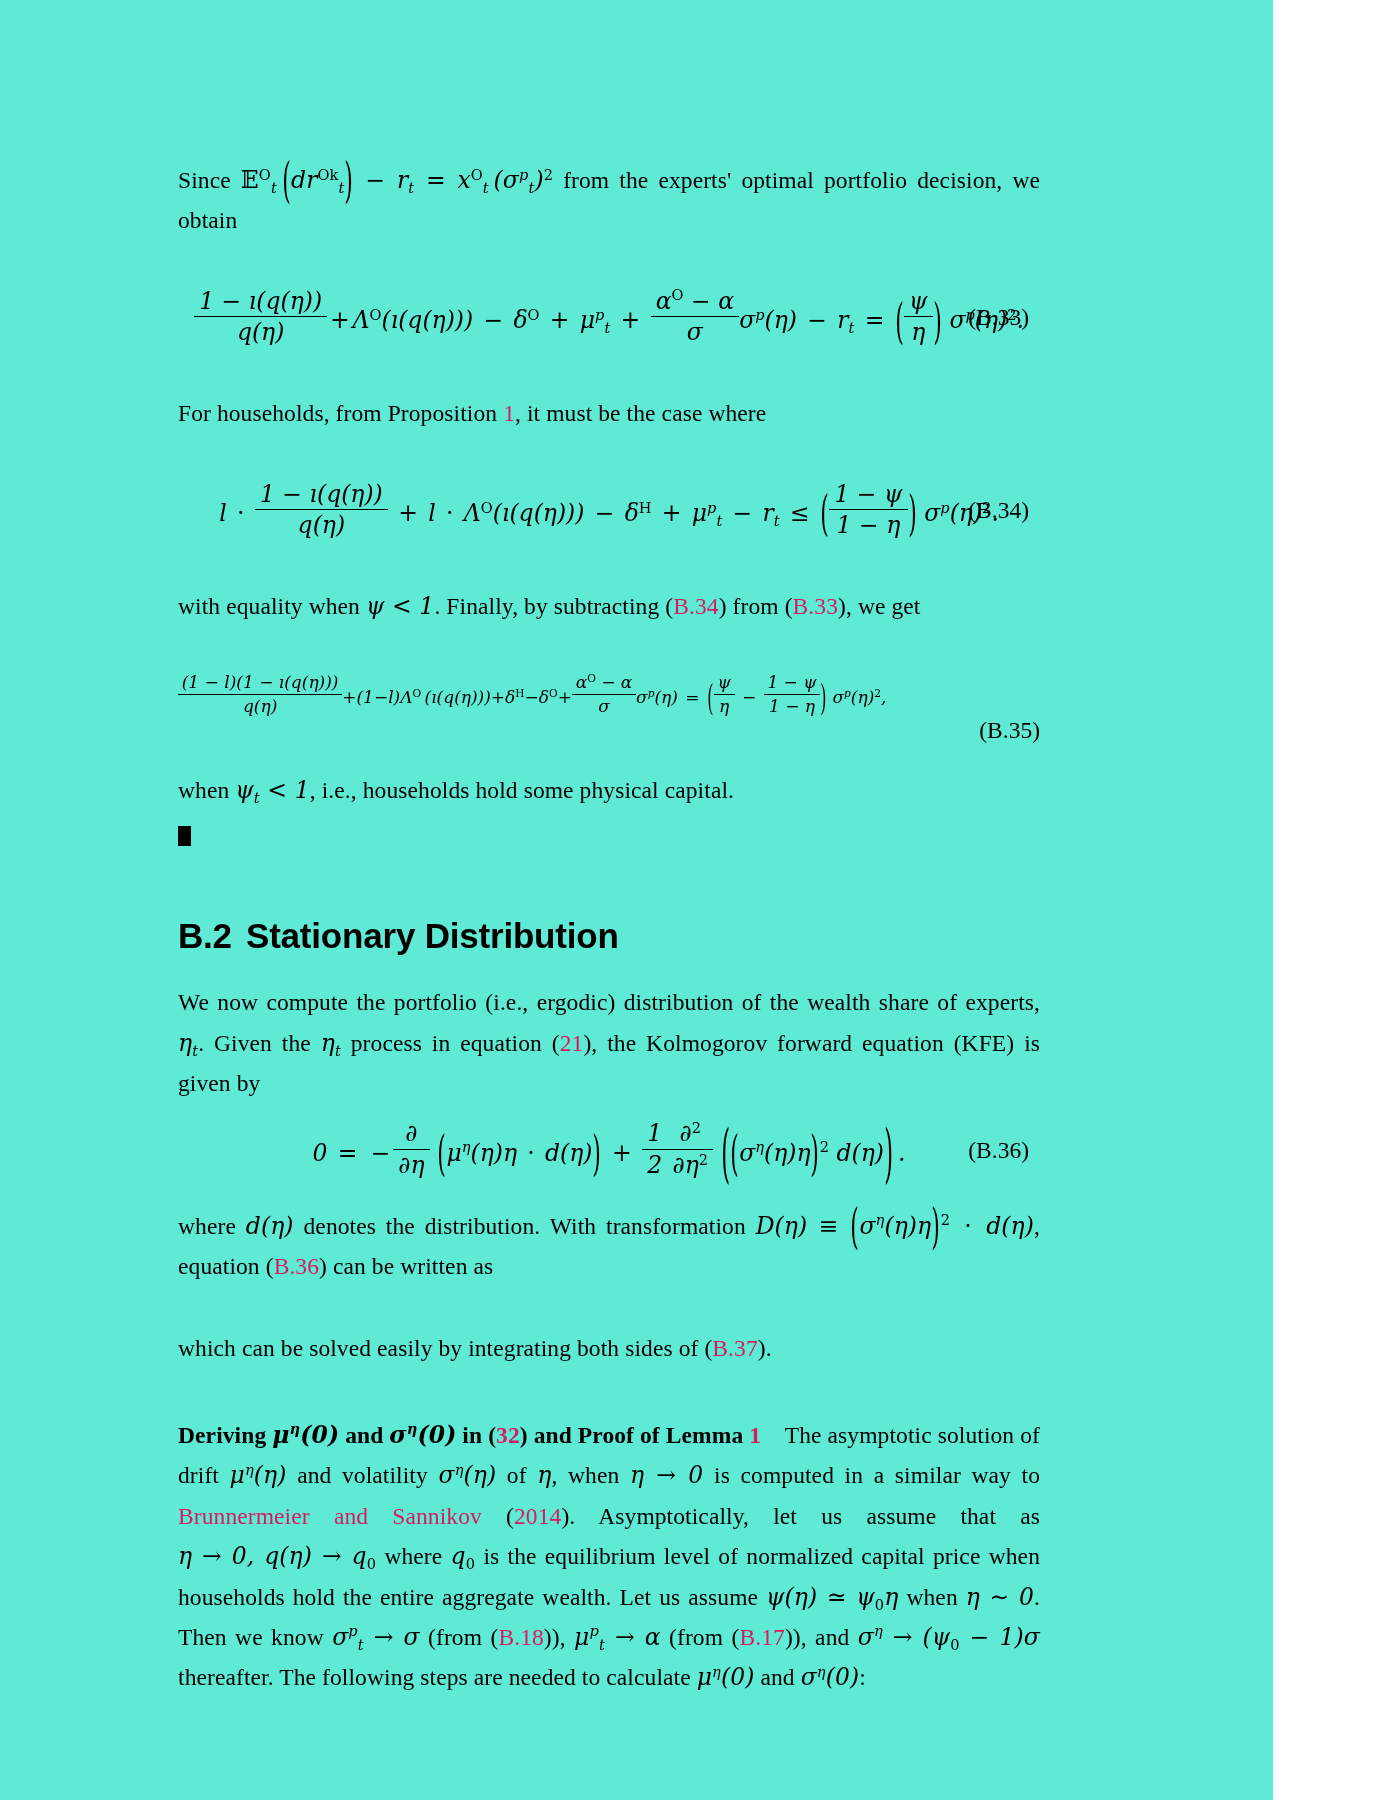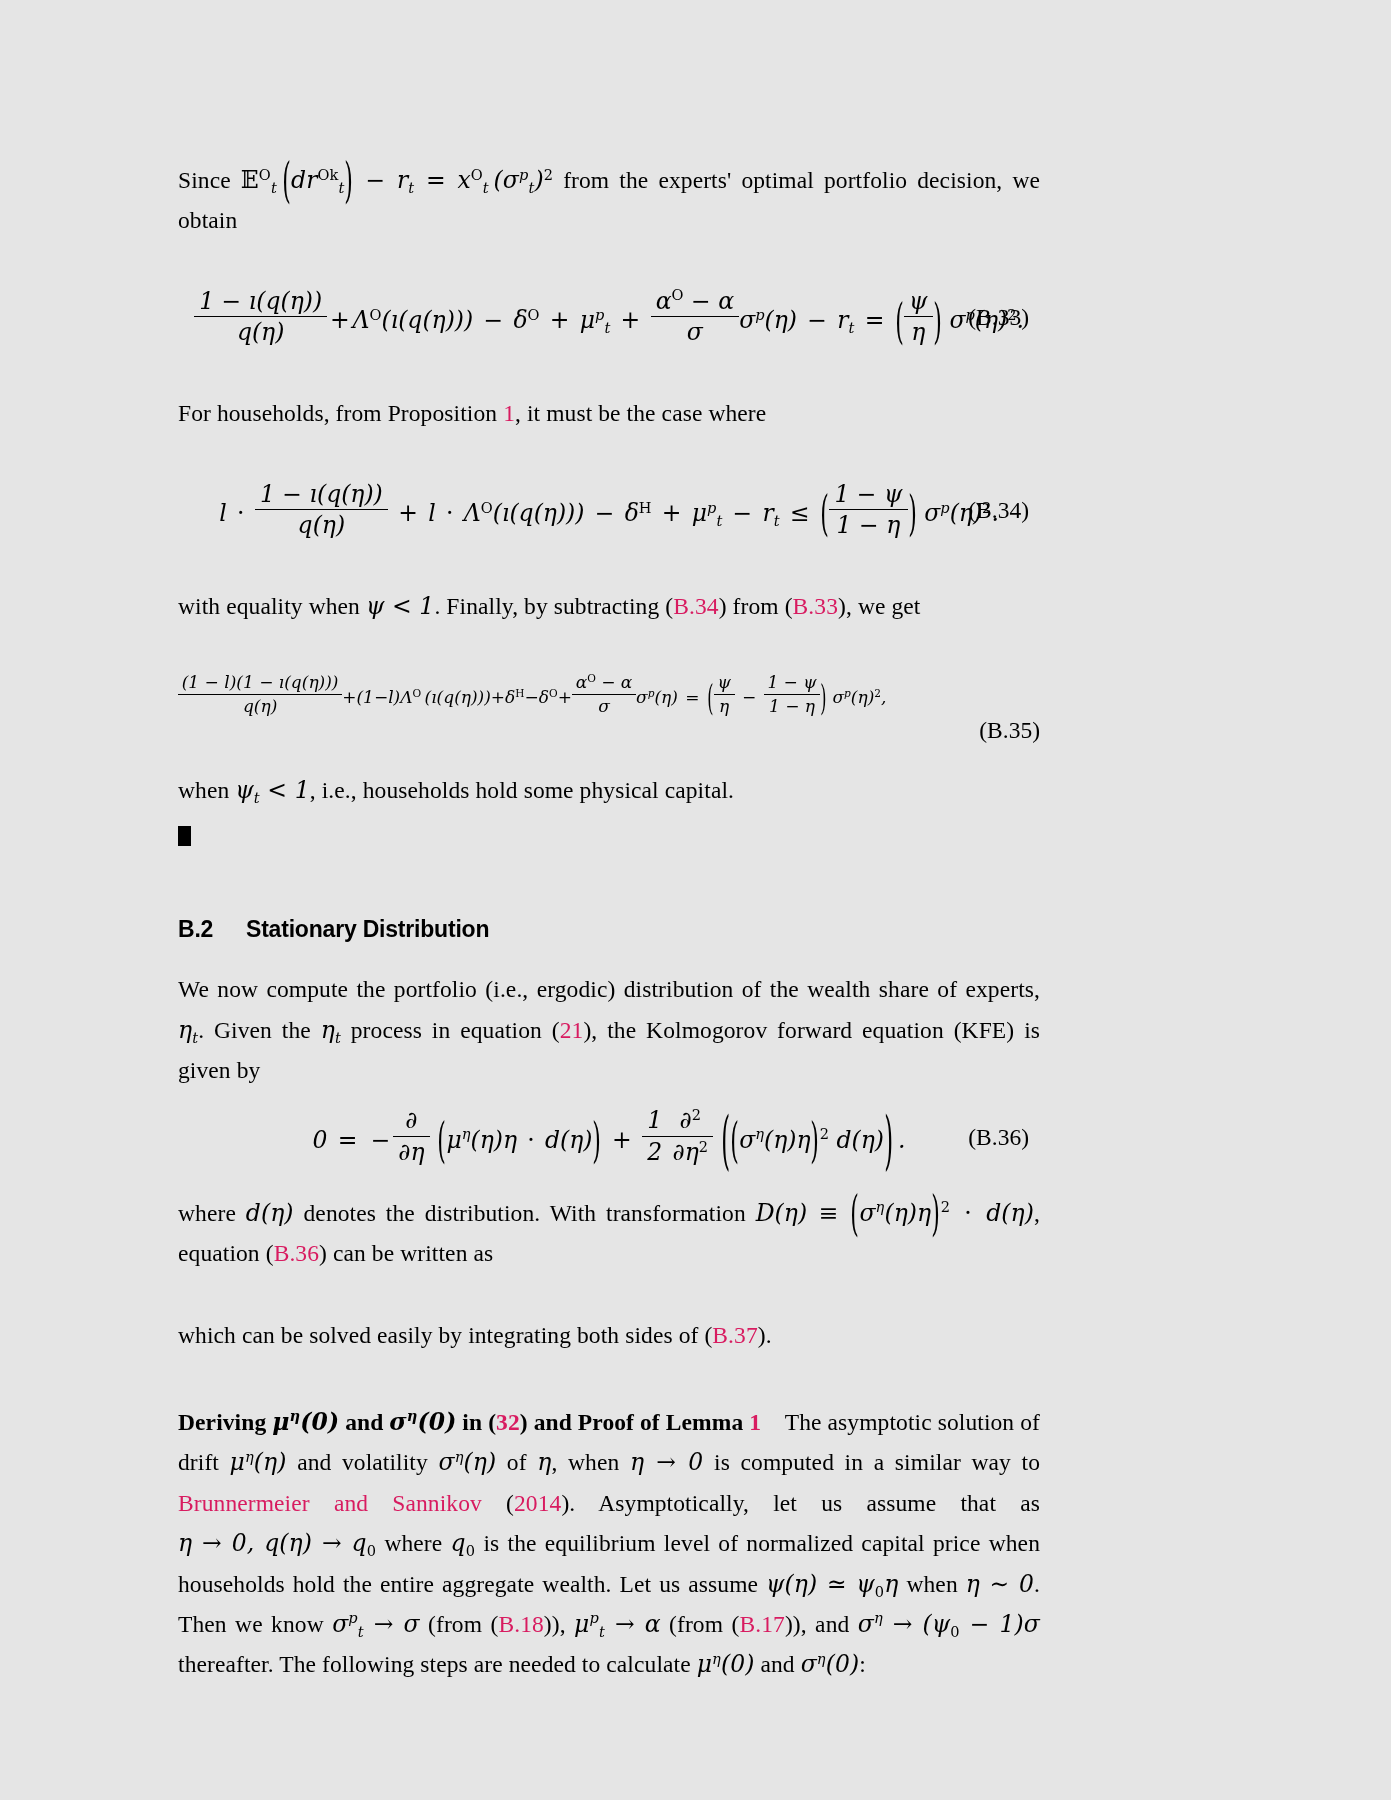--- a/index.html
+++ b/index.html
@@ -6,23 +6,23 @@
     margin: 0;
     padding: 0;
     background: #ffffff;
   }
   body {
     font-family: "Liberation Serif", "DejaVu Serif", serif;
     color: #000000;
   }
   .page {
     position: relative;
-    width: 1391px;
+    width: 1273px;
     height: 1800px;
-    background: #e5e5e5;
+    background: #5eead4;
     overflow: hidden;
   }
   .content {
     position: absolute;
     left: 178px;
     top: 160px;
     width: 862px;
   }
   
   .para {
@@ -112,21 +112,21 @@
   }
   .eqnum.below {
     position: static;
     transform: none;
     display: block;
     text-align: right;
   }
 
   h2.section {
     font-family: "Liberation Sans", sans-serif;
-    font-size: 23px;
+    font-size: 35px;
     font-weight: bold;
     margin: 0;
     letter-spacing: -0.2px;
   }
   h2.section .secnum { display: inline-block; min-width: 68px; }
 
   .qed {
     display: inline-block;
     width: 13px;
     height: 20px;

